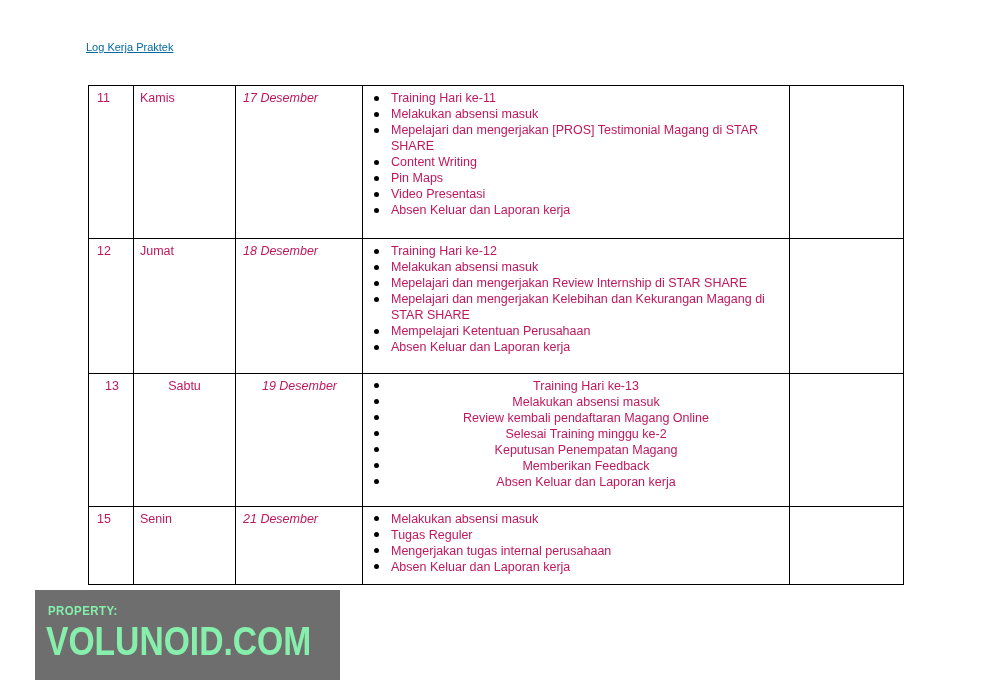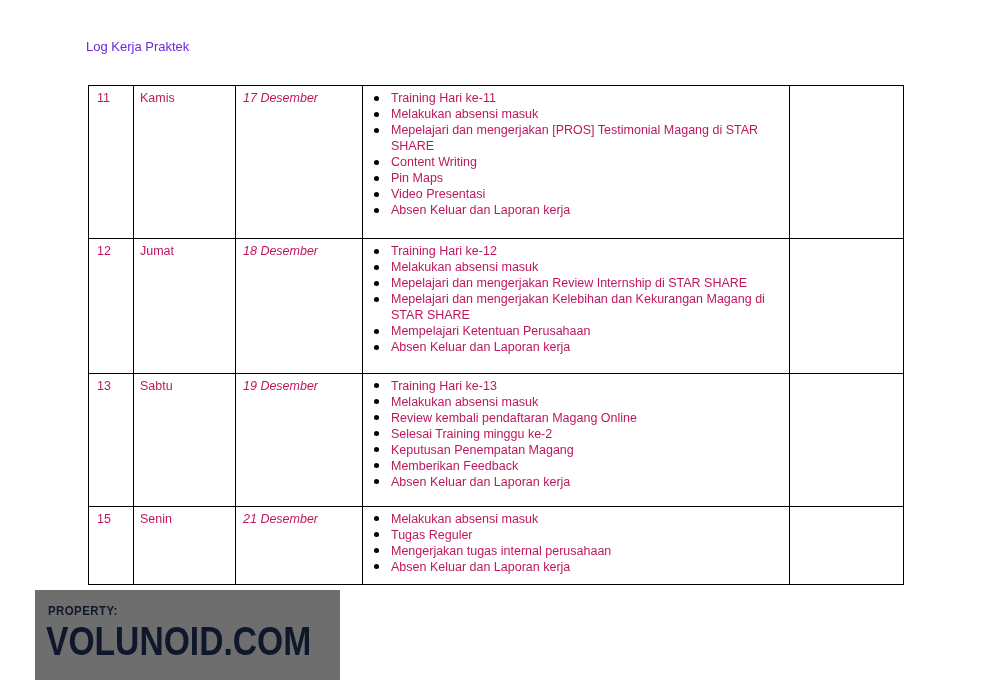--- a/index.html
+++ b/index.html
@@ -6,22 +6,23 @@
   body {
     width: 1000px; height: 700px; position: relative; overflow: hidden;
     font-family: "Liberation Sans", "DejaVu Sans", sans-serif;
     color: #000000;
     -webkit-font-smoothing: antialiased;
   }
 
   
   .doc-header {
     position: absolute; left: 86px; top: 38px;
-    font-size: 13px; line-height: 18px; color: #6d28d9;
+    font-size: 11px; line-height: 18px; color: #0369a1;
     white-space: nowrap;
+    text-decoration: underline;
   }
 
   
   .log-table {
     position: absolute; left: 88px; top: 85px;
     width: 815px; height: 500px;
     border-collapse: collapse; table-layout: fixed;
     font-size: 12.5px; line-height: 16px; color: #be185d;
   }
   .log-table td {
@@ -29,21 +30,21 @@
     vertical-align: top;
     padding: 4px 6px 4px 6px;
     overflow: hidden;
   }
   .log-table td.c-no   { padding-left: 8px; }
   .log-table td.c-day  { padding-left: 6px; }
   .log-table td.c-date { padding-left: 7px; font-style: italic; }
   .log-table td.c-act  { padding: 4px 8px 4px 0; }
   .log-table tr:nth-child(1) { height: 143px; }
   .log-table tr:nth-child(2) { height: 125px; }
-  .log-table tr:nth-child(3) { height: 124px; }
+  .log-table tr:nth-child(3) { height: 124px; text-align: center; }
   .log-table tr:nth-child(4) { height: 32px;  }
   .log-table tr:nth-child(5) { height: 76px;  }
 
   ul.activities { margin: 0; padding: 0; list-style: none; }
   ul.activities li { position: relative; padding-left: 28px; }
   ul.activities li.bullet::before {
     content: ""; position: absolute; left: 11px; top: 5.5px;
     width: 5px; height: 5px; border-radius: 50%; background: #000;
   }
 
@@ -147,16 +148,16 @@
             <li class="bullet">Tugas Reguler</li>
             <li class="bullet">Mengerjakan tugas internal perusahaan</li>
             <li class="bullet">Absen Keluar dan Laporan kerja</li>
           </ul>
     </td>
     <td class="c-notes"></td>
   </tr>
 </tbody>
 </table>
 
-<div class="watermark" style="background: rgb(110, 110, 110); color: #0f172a;">
+<div class="watermark" style="background: rgb(110, 110, 110); color: #86efac;">
   <div class="prop-label">PROPERTY:</div>
   <div class="site-label">VOLUNOID.COM</div>
 </div>
 
 </body></html>

